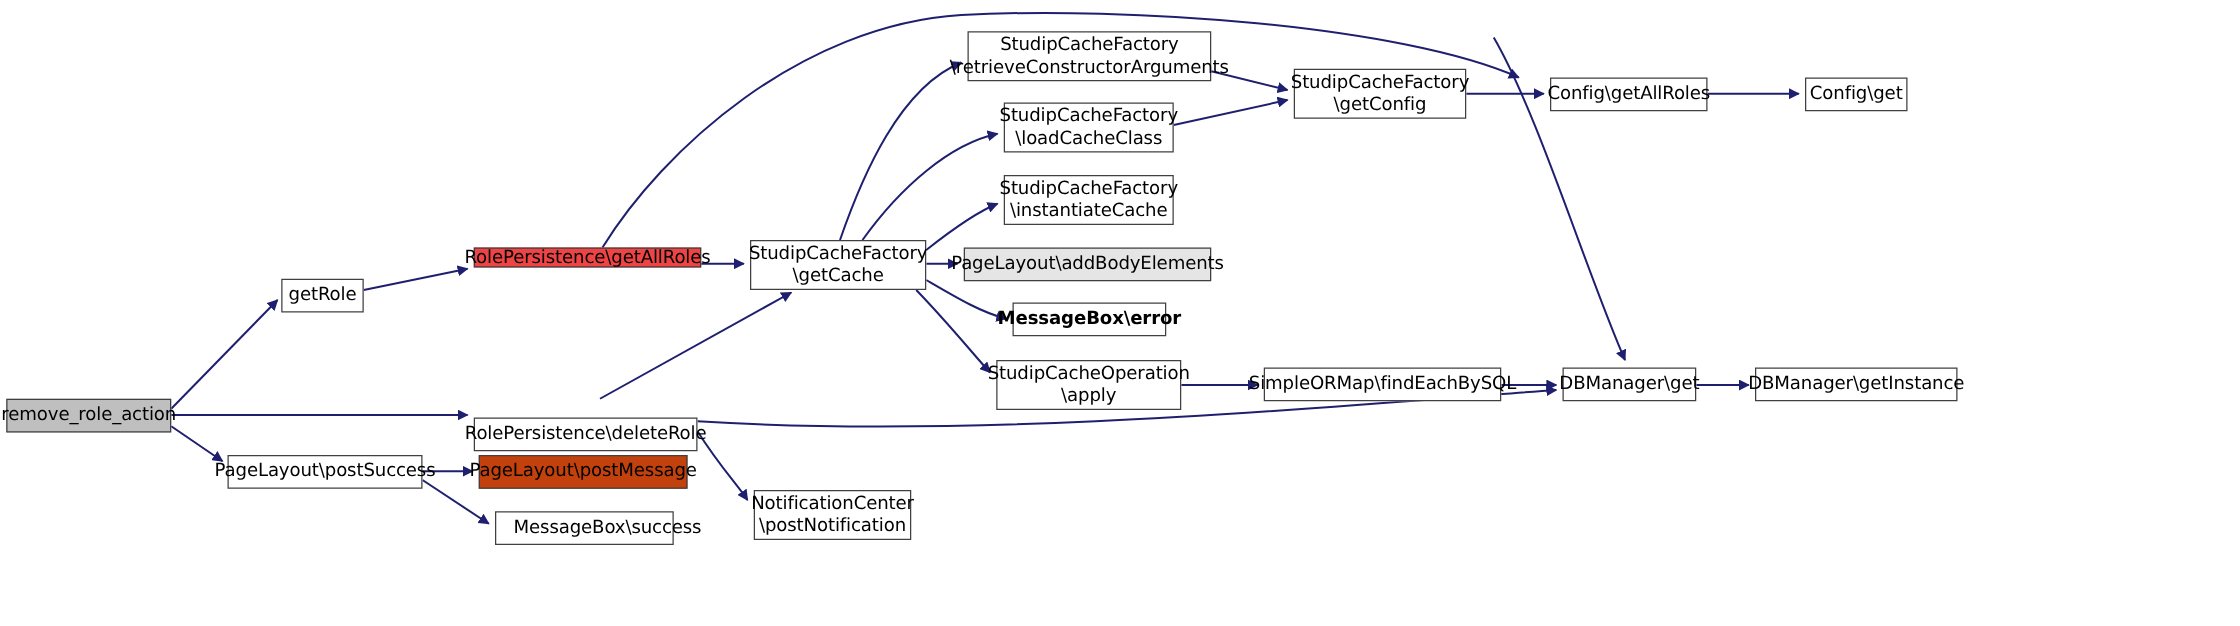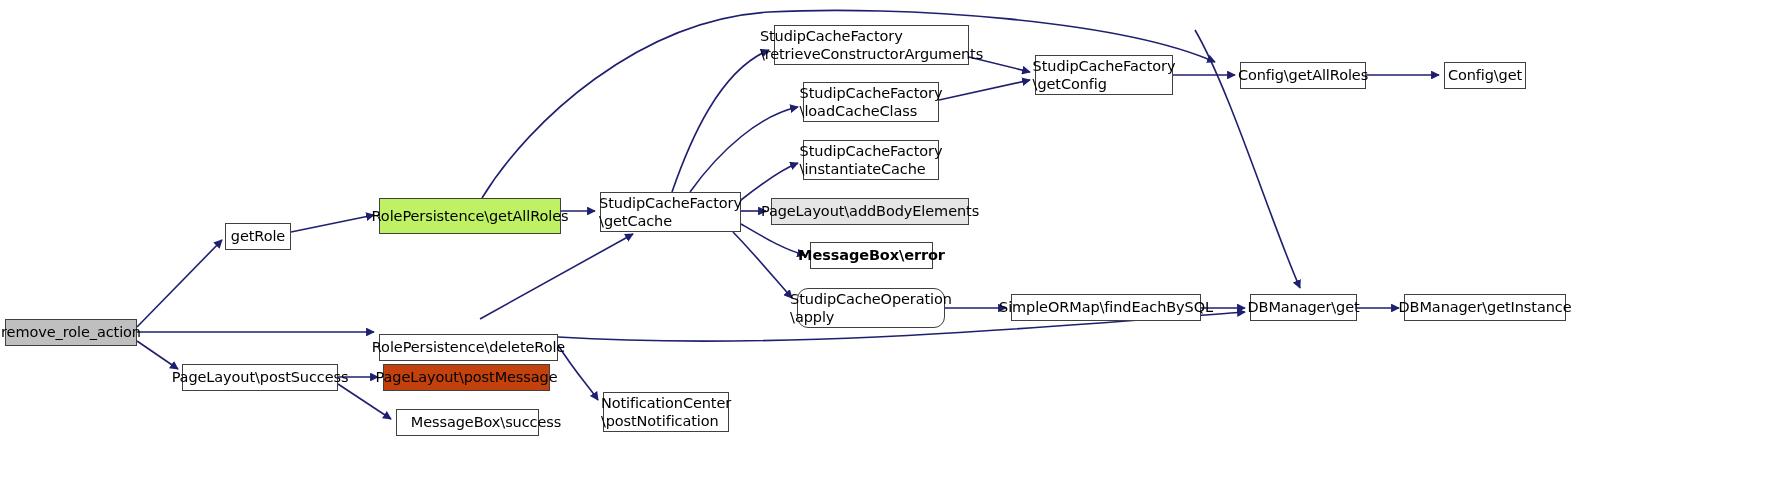--- a/index.html
+++ b/index.html
@@ -25,21 +25,21 @@
   }
   .node {
     position: absolute;
     box-sizing: border-box;
     border: 1px solid #404040;
     background: #ffffff;
     color: #000000;
     display: flex;
     align-items: center;
     justify-content: center;
-    text-align: left;
+    text-align: center;
     font-size: 14.5px;
     line-height: 1.25;
     white-space: pre;
     letter-spacing: -0.1px;
     z-index: 2;
   }
   .node.highlight {
     background: #bfbfbf;
   }
   .node .lbl {
@@ -81,36 +81,36 @@
         <path d="M 1195,30 C 1230,90 1270,220 1300,288" stroke="#1f1f70" marker-end="url(#arrow)"></path>
         <path d="M 1366,75 L 1439,75" stroke="#1f1f70" marker-end="url(#arrow)"></path>
         <path d="M 945,308 L 1006,308" stroke="#1f1f70" marker-end="url(#arrow)"></path>
         <path d="M 1201,308 L 1245,308" stroke="#1f1f70" marker-end="url(#arrow)"></path>
         <path d="M 1357,308 L 1399,308" stroke="#1f1f70" marker-end="url(#arrow)"></path>
       </g>
   </svg>
   <div id="nodes">
       <div class="node highlight" style="left: 5px; top: 319px; width: 132px; height: 27px; border-color: rgb(64, 64, 64); background: rgb(191, 191, 191);"><span class="lbl">remove_role_action</span></div>
       <div class="node" style="left: 225px; top: 223px; width: 66px; height: 27px; border-color: rgb(64, 64, 64); background: rgb(255, 255, 255);"><span class="lbl">getRole</span></div>
-      <div class="node" style="left: 379px; top: 198px; width: 182px; height: 36px; border-color: rgb(64, 64, 64); background: #bef264;"><span class="lbl">RolePersistence\getAllRoles</span></div>
+      <div class="node" style="left: 379px; top: 198px; width: 182px; height: 16px; border-color: rgb(64, 64, 64); background: #ef4444;"><span class="lbl">RolePersistence\getAllRoles</span></div>
       <div class="node" style="left: 379px; top: 334px; width: 179px; height: 27px; border-color: rgb(64, 64, 64); background: rgb(255, 255, 255);"><span class="lbl">RolePersistence\deleteRole</span></div>
       <div class="node" style="left: 182px; top: 364px; width: 156px; height: 27px; border-color: rgb(64, 64, 64); background: rgb(255, 255, 255);"><span class="lbl">PageLayout\postSuccess</span></div>
       <div class="node" style="left: 383px; top: 364px; width: 167px; height: 27px; border-color: rgb(64, 64, 64); background: #c2410c;"><span class="lbl">PageLayout\postMessage</span></div>
       <div class="node" style="left: 396px; top: 409px; width: 143px; height: 27px; border-color: rgb(64, 64, 64); background: rgb(255, 255, 255); padding-left: 37px;"><span class="lbl">MessageBox\success</span></div>
       <div class="node" style="left: 600px; top: 192px; width: 141px; height: 40px; border-color: rgb(64, 64, 64); background: rgb(255, 255, 255);"><span class="lbl">StudipCacheFactory
 \getCache</span></div>
       <div class="node" style="left: 774px; top: 25px; width: 195px; height: 40px; border-color: rgb(64, 64, 64); background: rgb(255, 255, 255);"><span class="lbl">StudipCacheFactory
 \retrieveConstructorArguments</span></div>
       <div class="node" style="left: 803px; top: 82px; width: 136px; height: 40px; border-color: rgb(64, 64, 64); background: rgb(255, 255, 255);"><span class="lbl">StudipCacheFactory
 \loadCacheClass</span></div>
       <div class="node" style="left: 803px; top: 140px; width: 136px; height: 40px; border-color: rgb(64, 64, 64); background: rgb(255, 255, 255);"><span class="lbl">StudipCacheFactory
 \instantiateCache</span></div>
       <div class="node" style="left: 771px; top: 198px; width: 198px; height: 27px; border-color: rgb(64, 64, 64); background: #e5e5e5;"><span class="lbl">PageLayout\addBodyElements</span></div>
       <div class="node" style="left: 810px; top: 242px; width: 123px; height: 27px; border-color: rgb(64, 64, 64); background: rgb(255, 255, 255); font-weight: bold;"><span class="lbl">MessageBox\error</span></div>
-      <div class="node" style="left: 797px; top: 288px; width: 148px; height: 40px; border-color: rgb(64, 64, 64); background: rgb(255, 255, 255); border-radius: 11px;"><span class="lbl">StudipCacheOperation
+      <div class="node" style="left: 797px; top: 288px; width: 148px; height: 40px; border-color: rgb(64, 64, 64); background: rgb(255, 255, 255);"><span class="lbl">StudipCacheOperation
 \apply</span></div>
       <div class="node" style="left: 603px; top: 392px; width: 126px; height: 40px; border-color: rgb(64, 64, 64); background: rgb(255, 255, 255);"><span class="lbl">NotificationCenter
 \postNotification</span></div>
       <div class="node" style="left: 1035px; top: 55px; width: 138px; height: 40px; border-color: rgb(64, 64, 64); background: rgb(255, 255, 255);"><span class="lbl">StudipCacheFactory
 \getConfig</span></div>
       <div class="node" style="left: 1011px; top: 294px; width: 190px; height: 27px; border-color: rgb(64, 64, 64); background: rgb(255, 255, 255);"><span class="lbl">SimpleORMap\findEachBySQL</span></div>
       <div class="node" style="left: 1240px; top: 62px; width: 126px; height: 27px; border-color: rgb(64, 64, 64); background: rgb(255, 255, 255);"><span class="lbl">Config\getAllRoles</span></div>
       <div class="node" style="left: 1250px; top: 294px; width: 107px; height: 27px; border-color: rgb(64, 64, 64); background: rgb(255, 255, 255);"><span class="lbl">DBManager\get</span></div>
       <div class="node" style="left: 1444px; top: 62px; width: 82px; height: 27px; border-color: rgb(64, 64, 64); background: rgb(255, 255, 255);"><span class="lbl">Config\get</span></div>
       <div class="node" style="left: 1404px; top: 294px; width: 162px; height: 27px; border-color: rgb(64, 64, 64); background: rgb(255, 255, 255);"><span class="lbl">DBManager\getInstance</span></div>

